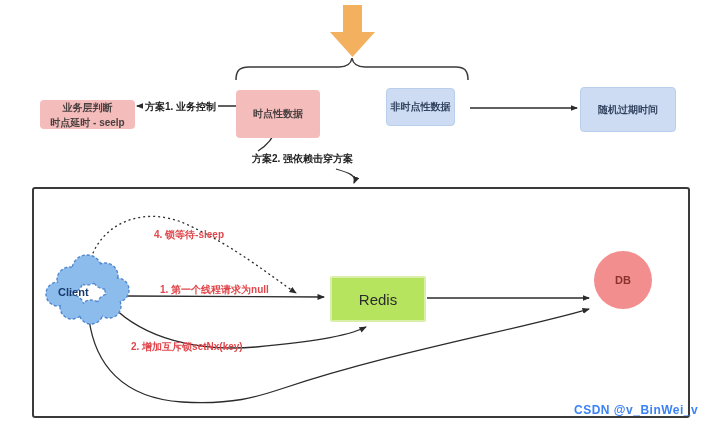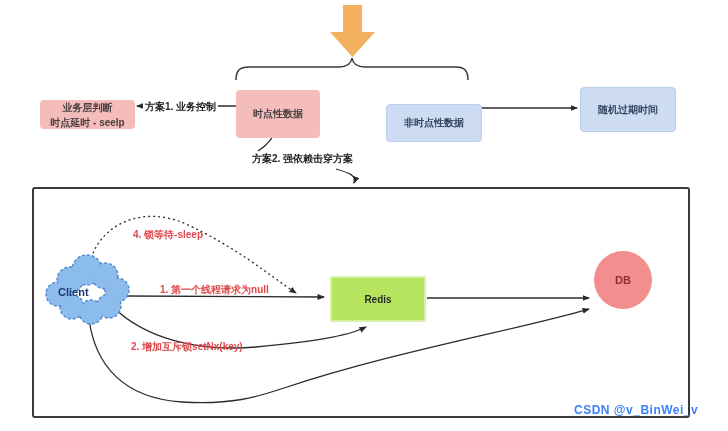--- a/index.html
+++ b/index.html
@@ -12,21 +12,21 @@
     position:absolute; left:32px; top:187px; width:654px; height:227px;
     border:2px solid #3a3a3a; border-radius:3px; background:#ffffff; z-index:0;
   }
   .node {
     position:absolute; display:flex; flex-direction:column;
     align-items:center; justify-content:center; text-align:center;
     z-index:2; box-sizing:border-box; white-space:nowrap;
   }
   .pink  { background:#f5bcbc; border-radius:4px; color:#4a4040; font-weight:bold; font-size:10px; }
   .blue  { background:#cddcf3; border:1px solid #b9cfec; border-radius:4px; color:#31435f; font-weight:bold; font-size:10px; }
-  .lime  { background:#b6e45f; border:2px solid #d9f0a8; border-radius:2px; color:#2b2b2b; font-weight:bold; font-size:10px; }
+  .lime  { background:#b6e45f; border:2px solid #d9f0a8; border-radius:2px; color:#2b2b2b; font-weight:normal; font-size:15px; }
   .dbc   { background:#f28e8e; border-radius:50%; color:#8c2f2f; font-weight:bold; font-size:11px; }
   .cloud-label { position:absolute; z-index:2; color:#17396b; font-weight:bold; font-size:11px; text-align:left; }
   .plan-label { position:absolute; z-index:2; font-size:10px; color:#222222; font-weight:600; white-space:nowrap; }
   .plan-label.on-line { background:#ffffff; padding:0 2px; }
   .step { position:absolute; z-index:2; color:#e0484d; font-size:10px; font-weight:bold; white-space:nowrap; }
   .watermark { position:absolute; left:574px; top:403px; z-index:3; color:#3b82f6; font-size:12px; letter-spacing:0.5px; white-space:nowrap;font-weight:bold; }
 </style>
 </head>
 <body>
 
@@ -87,31 +87,31 @@
 
   <div class="node pink" style="left:40px; top:87px; width:95px; height:29px; line-height:1.5;margin-top:13px;">
     <span>业务层判断</span>
     <span>时点延时 - seelp</span>
   </div>
 
   <div class="plan-label on-line" style="left:143px; top:100px;">方案1. 业务控制</div>
 
   <div class="node pink" style="left:236px; top:90px; width:84px; height:48px;">时点性数据</div>
 
-  <div class="node blue" style="left:386px; top:104px; width:96px; height:38px;">非时点性数据</div>
+  <div class="node blue" style="left:386px; top:88px; width:69px; height:38px;">非时点性数据</div>
 
   <div class="node blue" style="left:580px; top:87px; width:96px; height:45px;text-align:center;">随机过期时间</div>
 
   <div class="plan-label" style="left:252px; top:152px;">方案2. 强依赖击穿方案</div>
 
   <div class="cloud-label" style="left:58px; top:286px; width:60px;">Client</div>
 
   <div class="node lime" style="left:330px; top:276px; width:96px; height:46px;">Redis</div>
 
   <div class="node dbc" style="left:594px; top:251px; width:58px; height:58px;">DB</div>
 
-  <div class="step" style="left:133px; top:228px;">4. 锁等待-sleep</div>
+  <div class="step" style="left:154px; top:228px;">4. 锁等待-sleep</div>
   <div class="step" style="left:160px; top:283px;">1. 第一个线程请求为null</div>
   <div class="step" style="left:131px; top:340px;">2. 增加互斥锁setNx(key)</div>
 
   <div class="watermark">CSDN @v_BinWei_v</div>
 
 </div>
 
 </body></html>

